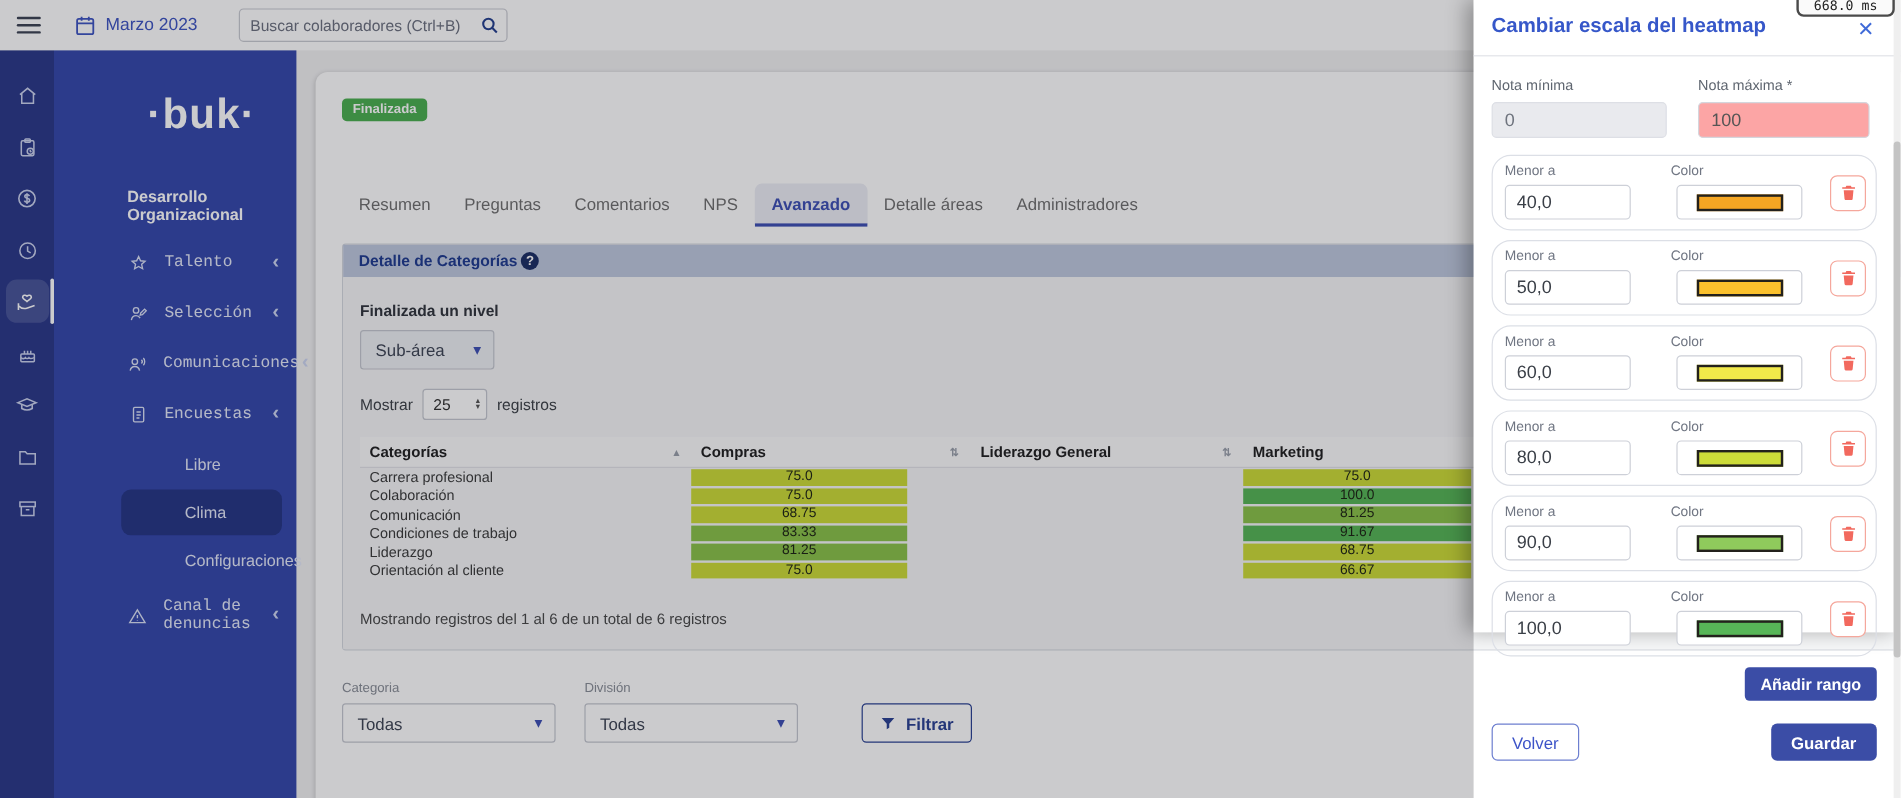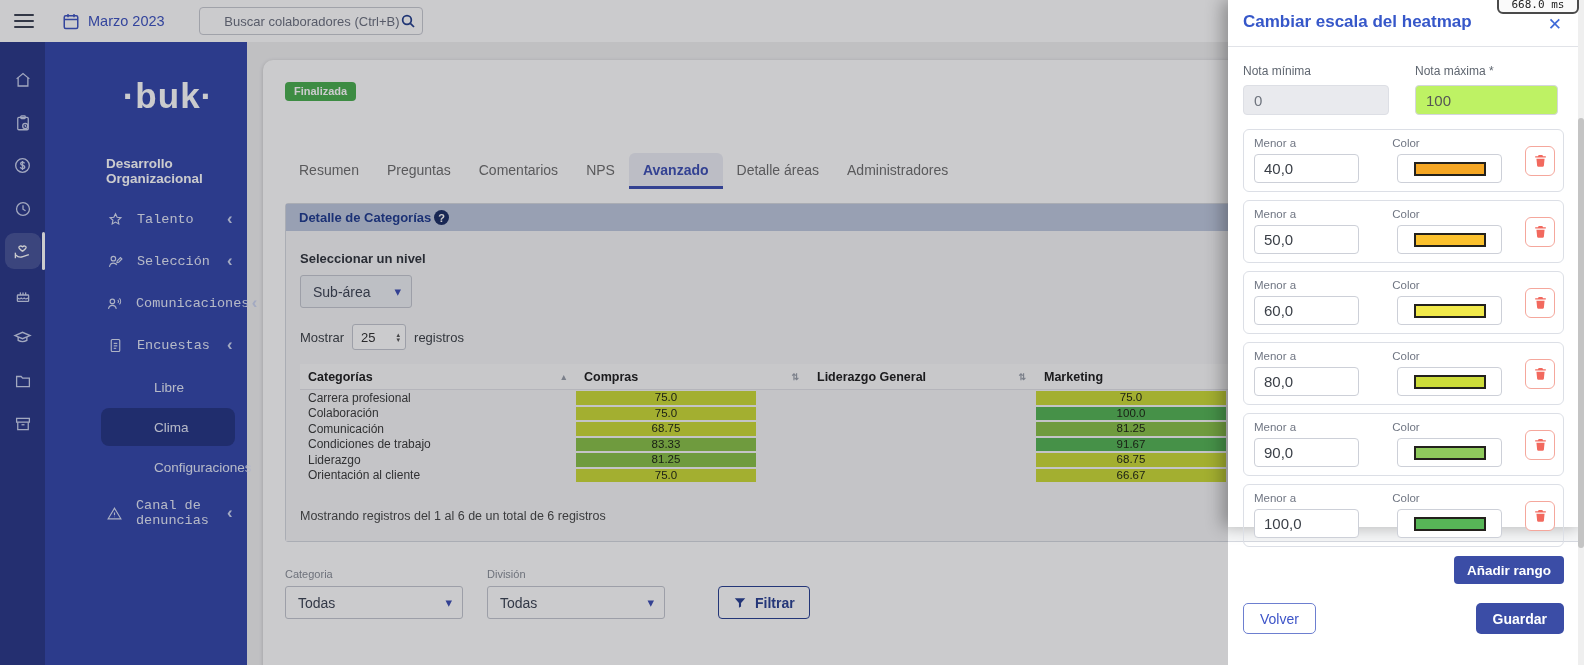--- a/index.html
+++ b/index.html
@@ -11,21 +11,21 @@
   .topbar { position:absolute; left:0; top:0; width:1584px; height:42px; background:#ffffff;
             display:flex; align-items:center; z-index:1; }
   .hamburger { width:20px; height:14px; margin-left:14px; display:flex; flex-direction:column;
                justify-content:space-between; cursor:pointer; }
   .hamburger span { display:block; height:2.4px; background:#3d4454; border-radius:2px; }
   .cal-wrap { margin-left:28px; display:flex; align-items:center; gap:8px; }
   .month-label { color:#3f55c2; font-size:14.5px; }
   .searchbox { margin-left:34px; width:224px; height:28px; border:1px solid #c9cbd2; border-radius:4px;
                background:#fff; display:flex; align-items:center; padding:0 6px 0 9px; }
   .searchbox input { border:none; outline:none; flex:1; font-size:13px; color:#444;
-                     font-family:"Liberation Sans",sans-serif; background:transparent;text-align:right; }
+                     font-family:"Liberation Sans",sans-serif; background:transparent; }
   .searchbox input::placeholder { color:#6d7280; }
 
   
   .rail { position:absolute; left:0; top:42px; width:45px; height:623px; background:#2c3a8a; z-index:2; }
   .rail-item { position:relative; width:45px; height:43px; display:flex; align-items:center;
                justify-content:center; cursor:pointer; }
   .rail-item.active::before { content:""; position:absolute; left:5px; top:3px; width:36px; height:36px;
                background:rgba(255,255,255,.14); border-radius:9px; }
   .rail-item.active::after { content:""; position:absolute; right:0; top:2px; width:3.5px; height:38px;
                background:#fff; border-radius:2px; }
@@ -111,24 +111,24 @@
   .drawer-title { font-size:17px; font-weight:bold; color:#3657c9; }
   .drawer-close { font-size:17px; color:#3f6ad8; cursor:pointer; margin-top:2px; margin-right:2px; }
   .drawer-sep { border:none; border-top:1px solid #e1e3e8; margin:11px -20px 0 -15px; }
   .minmax-row { display:flex; margin-top:17px; }
   .mm-group { display:flex; flex-direction:column; width:146px; }
   .mm-group + .mm-group { margin-left:26px; width:143px; }
   .mm-label { font-size:12px; color:#5f6670; margin-bottom:7px; }
   .mm-input { height:30px; border:1px solid #d4d6dd; border-radius:4px; font-size:15px; color:#555;
               padding-left:10px; font-family:"Liberation Sans",sans-serif; outline:none; width:100%; }
   .mm-input.disabled { background:#e9eaee; color:#6f747e; border-color:#dddfe5; }
-  .mm-input.filled { background:#bef264; }
+  .mm-input.filled { background:#fca5a5; }
 
   .ranges { margin-top:14px; }
-  .range-card { position:relative; border:1px solid #dcdfe6; border-radius:6px; height:63px;
+  .range-card { position:relative; border:1px solid #dcdfe6; border-radius:16px; height:63px;
                 margin-bottom:8px; padding:7px 10px; }
   .rc-labels { display:flex; font-size:11.5px; color:#707683; }
   .rc-labels .rc-l2 { margin-left:96px; }
   .rc-inputs { display:flex; margin-top:5px; align-items:center; }
   .rc-input { width:105px; height:29px; border:1px solid #cdd0d8; border-radius:4px; font-size:15px;
               color:#3a3f47; padding-left:9px; outline:none; font-family:"Liberation Sans",sans-serif; }
   .rc-colorbox { width:105px; height:29px; border:1px solid #cdd0d8; border-radius:4px; background:#fff;
                  margin-left:38px; display:flex; align-items:center; justify-content:center; cursor:pointer; }
   .rc-swatch { width:72px; height:14px; border:2px solid #23211c; }
   .rc-trash { position:absolute; right:8px; top:50%; transform:translateY(-50%); width:30px; height:30px;
@@ -340,21 +340,21 @@
         <div class="tab">Detalle áreas</div>
         <div class="tab">Administradores</div>
       </div>
 
       <div class="section">
         <div class="section-band">
           <span class="sec-title">Detalle de Categorías</span>
           <span class="help-badge">?</span>
         </div>
         <div class="section-body">
-          <div class="field-label">Seleccionar un nivel</div>
+          <div class="field-label">Finalizada un nivel</div>
           <div class="select level-select">
             <span>Sub-área</span>
             <span class="caret">▾</span>
           </div>
 
           <div class="show-row">
             <span>Mostrar</span>
             <span class="page-size">
               <span>25</span>
               <span class="spinner">

